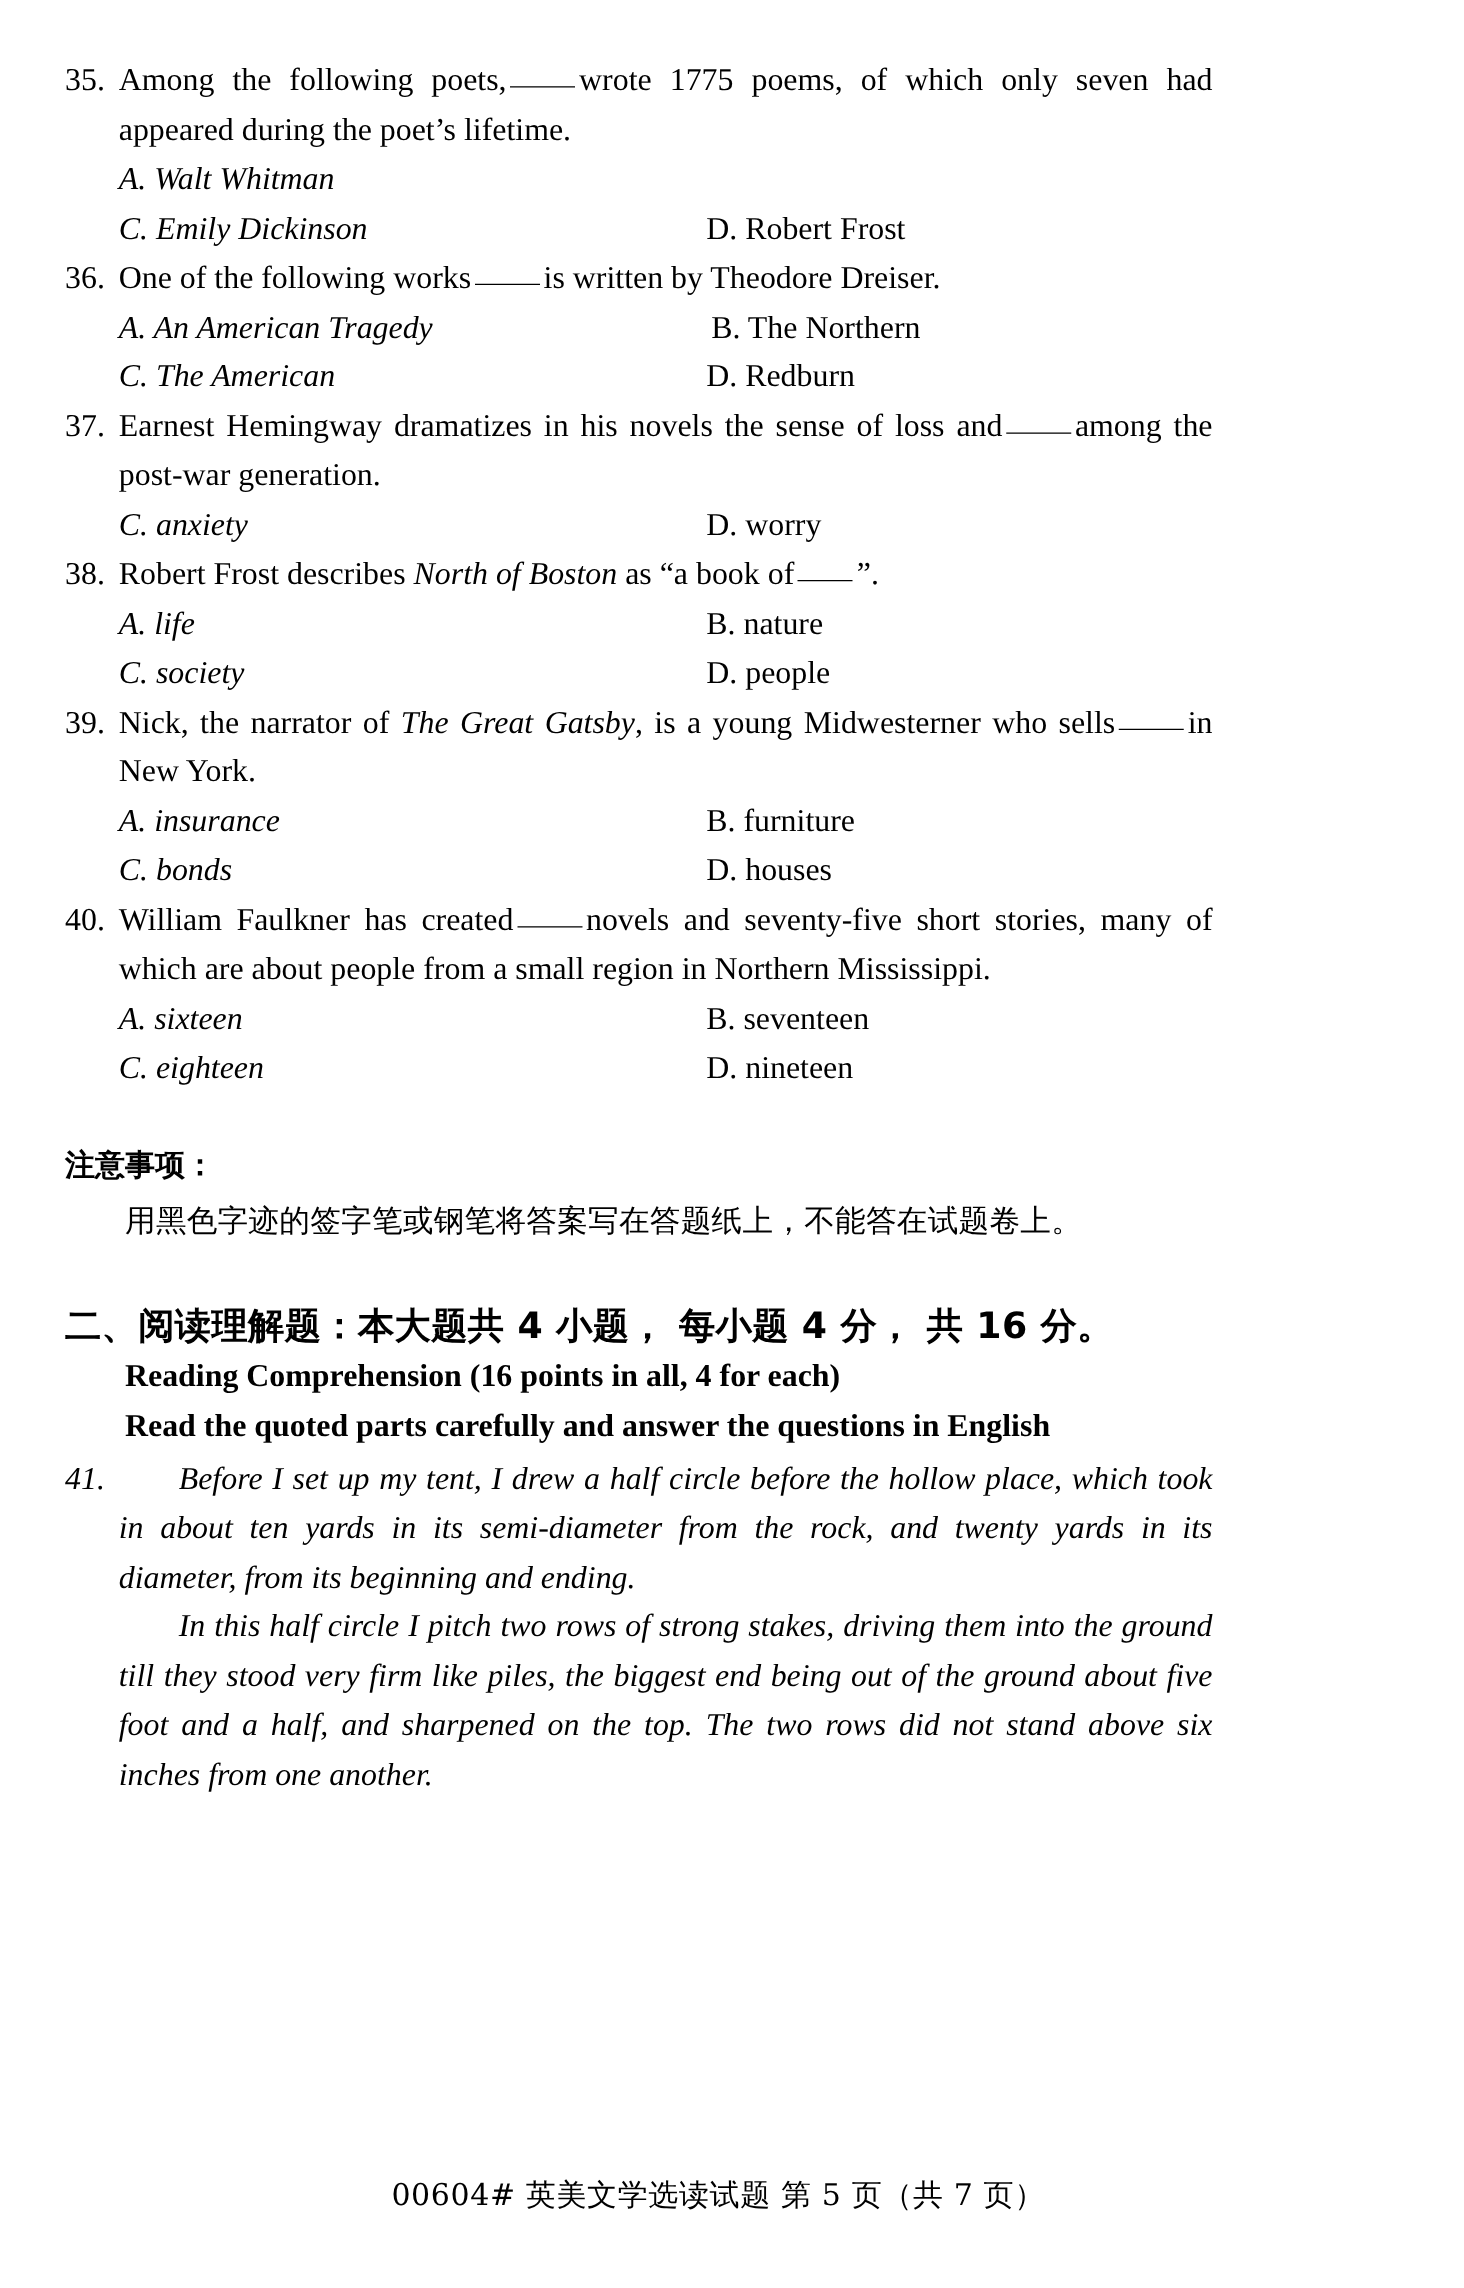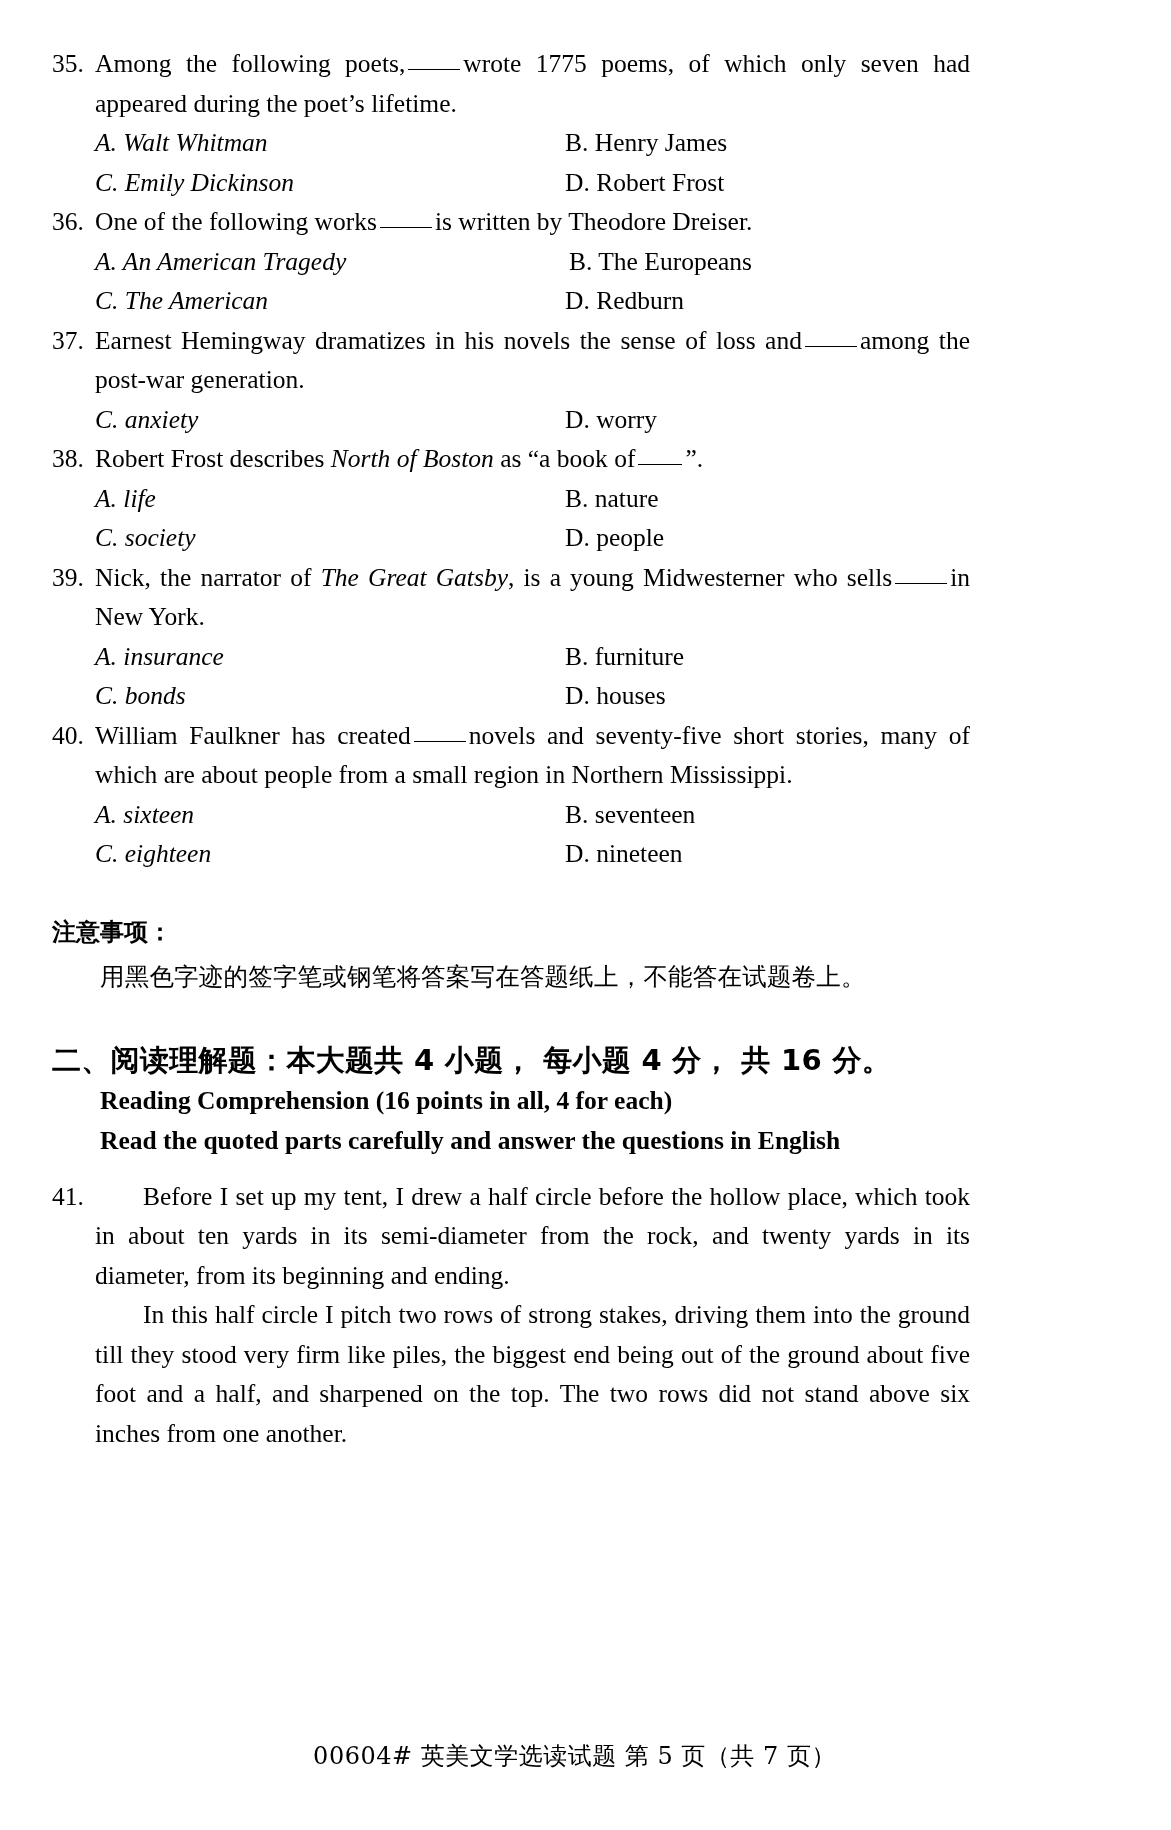--- a/index.html
+++ b/index.html
@@ -115,23 +115,24 @@
   .eng-heading {
     font-weight: bold;
     font-size: 25.5px;
     line-height: 40px;
     padding-left: 48px;
     font-family: "Liberation Serif", "DejaVu Serif", serif;
   }
 
   
   .passage {
-    margin-top: 16px;
+    margin-top: 2px;
     font-size: 25.5px;
     line-height: 39.5px;
+    font-style: italic;
   }
   .passage-row {
     display: flex;
     align-items: flex-start;
   }
   .passage-num {
     width: 43px;
     flex: 0 0 43px;
   }
   .passage-body {
@@ -167,38 +168,37 @@
     <div class="q">
       <div class="q-stem">
         <span class="q-num">35.</span>
         <span class="q-text">
           <span>Among the following poets,</span><span class="blank"></span><span>wrote 1775 poems, of which only seven had appeared</span>
           <span class="line">during the poet’s lifetime.</span>
         </span>
       </div>
       <div class="opts">
         <span class="opt-left">A. Walt Whitman</span>
-        <span class="opt-right">B. Henry James</span>
       </div>
       <div class="opts">
         <span class="opt-left">C. Emily Dickinson</span>
         <span class="opt-right">D. Robert Frost</span>
       </div>
     </div>
 
     <div class="q">
       <div class="q-stem">
         <span class="q-num">36.</span>
         <span class="q-text">
           <span>One of the following works</span><span class="blank"></span><span>is written by Theodore Dreiser.</span>
         </span>
       </div>
       <div class="opts">
         <span class="opt-left">A. An American Tragedy</span>
-        <span class="opt-right indent">B. The Europeans</span>
+        <span class="opt-right indent">B. The Northern</span>
       </div>
       <div class="opts">
         <span class="opt-left">C. The American</span>
         <span class="opt-right">D. Redburn</span>
       </div>
     </div>
 
     <div class="q">
       <div class="q-stem">
         <span class="q-num">37.</span>

